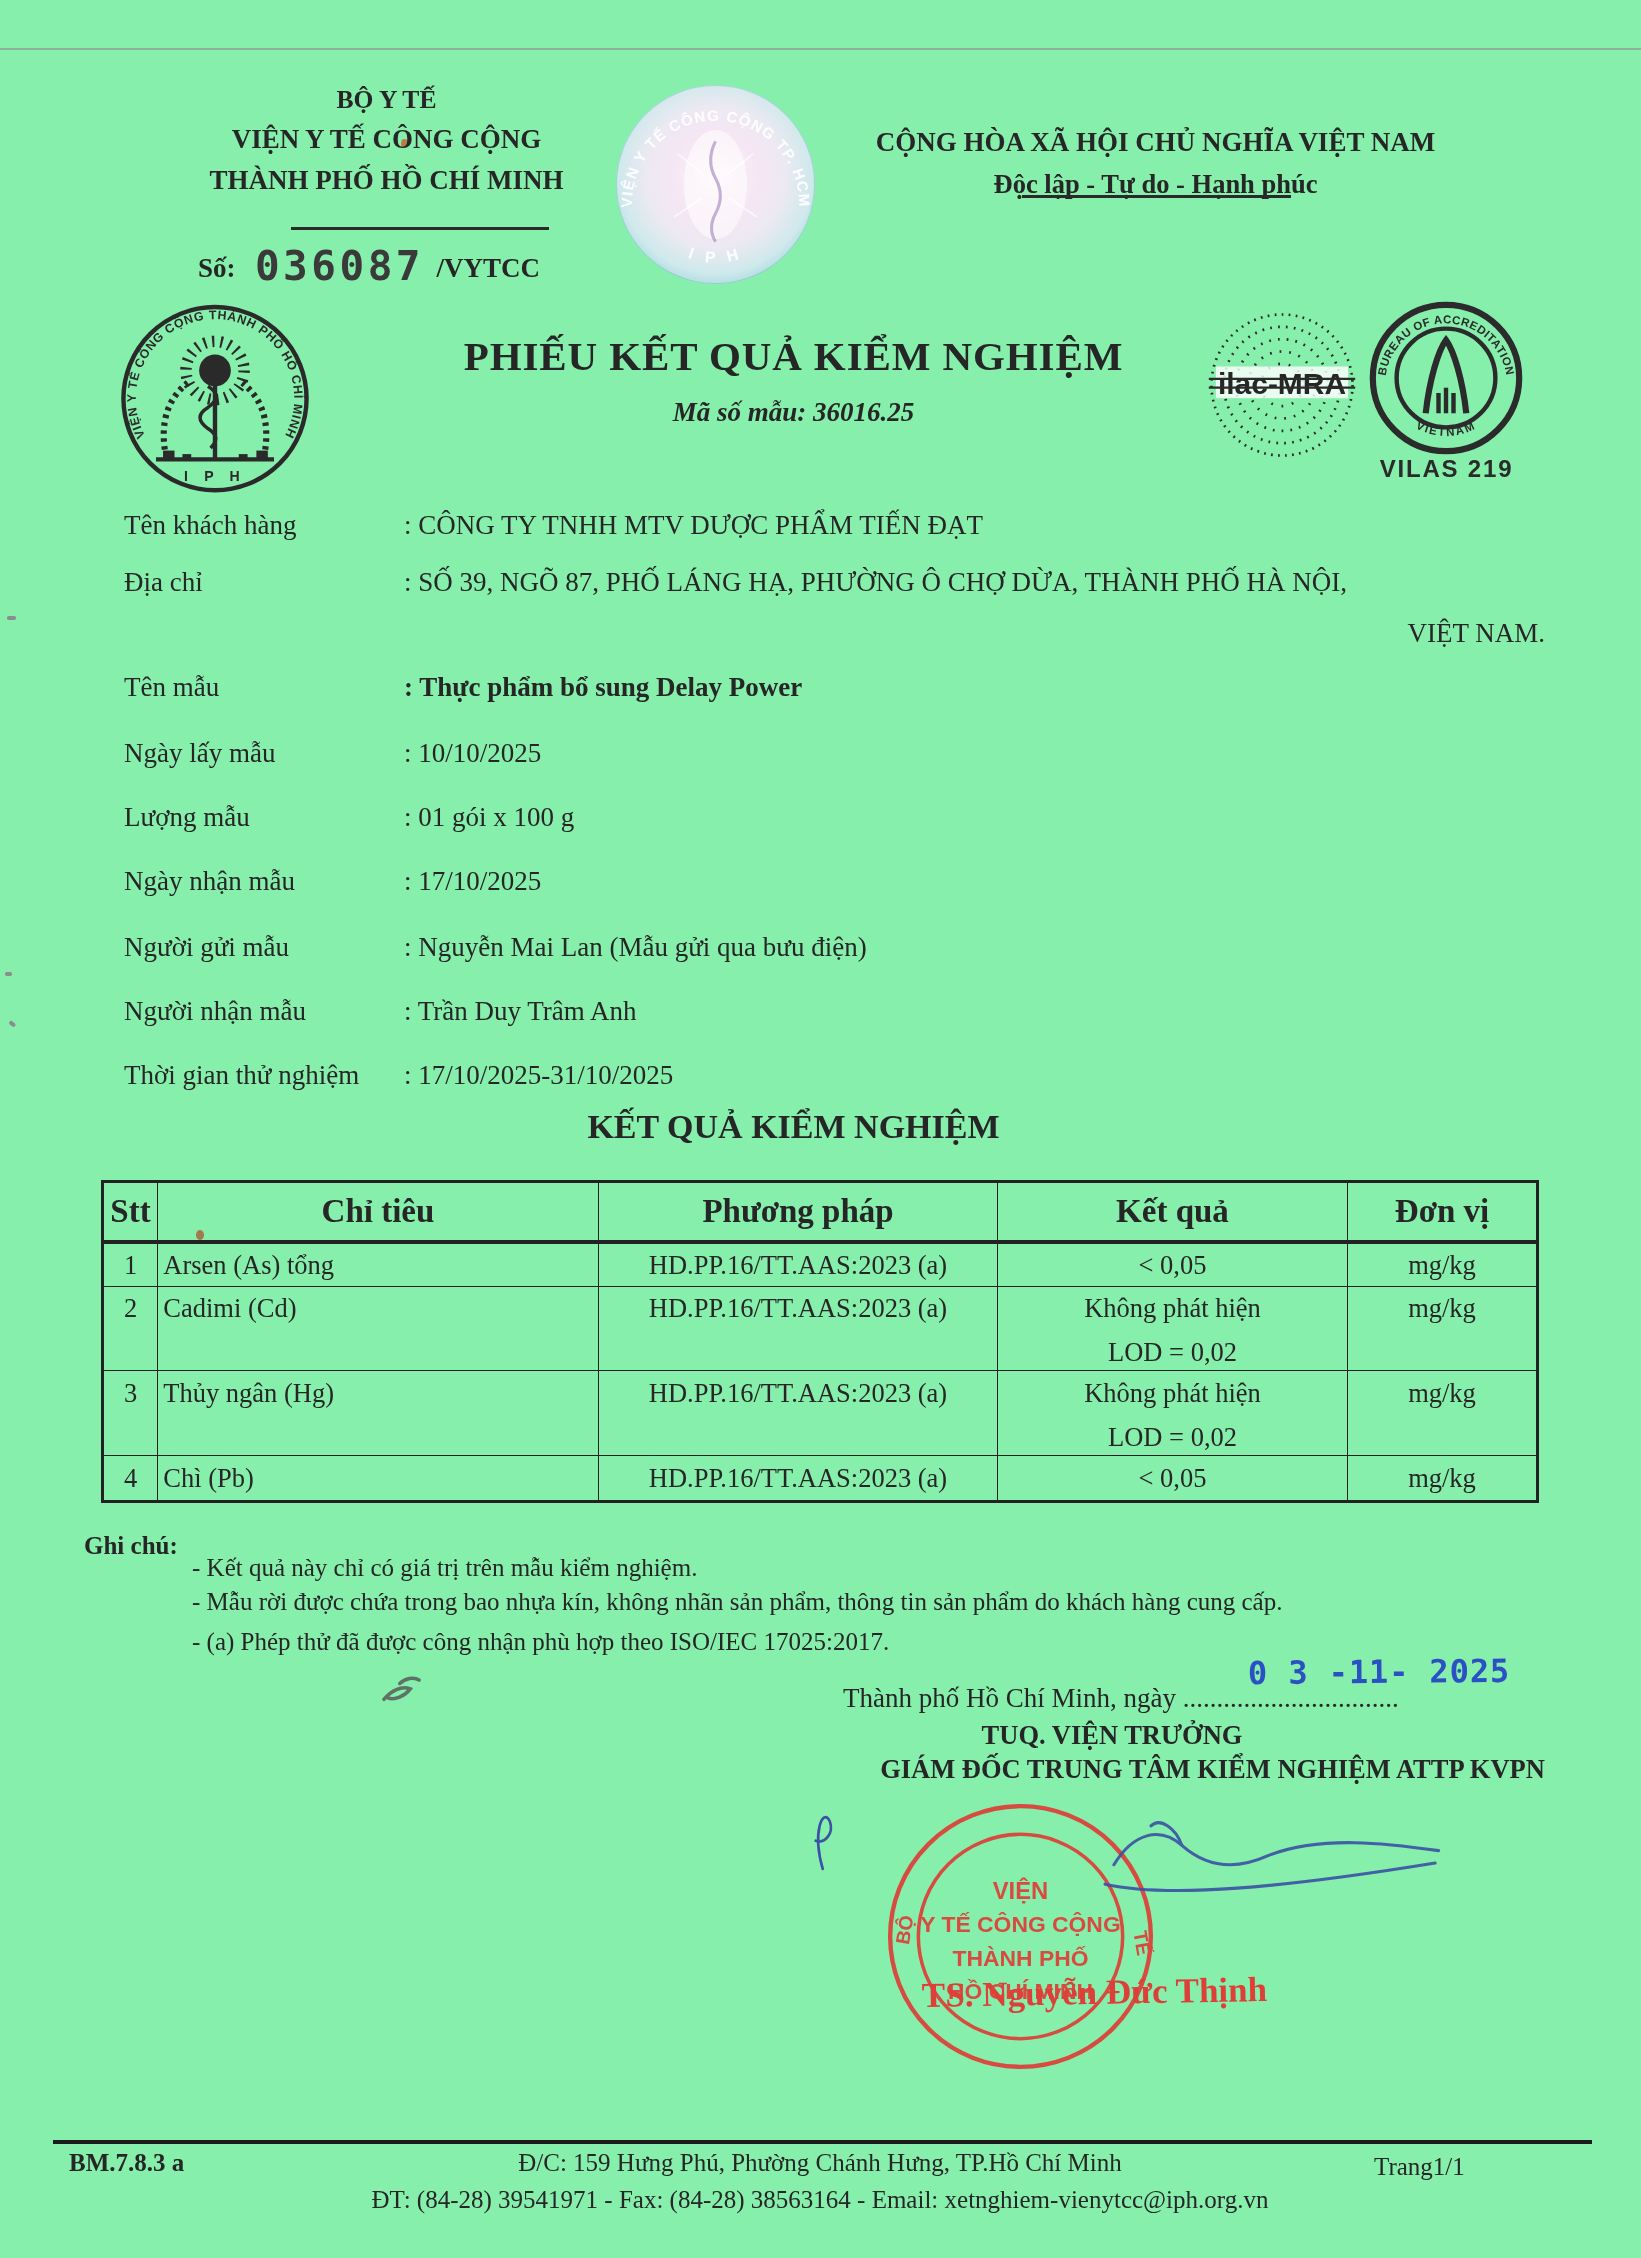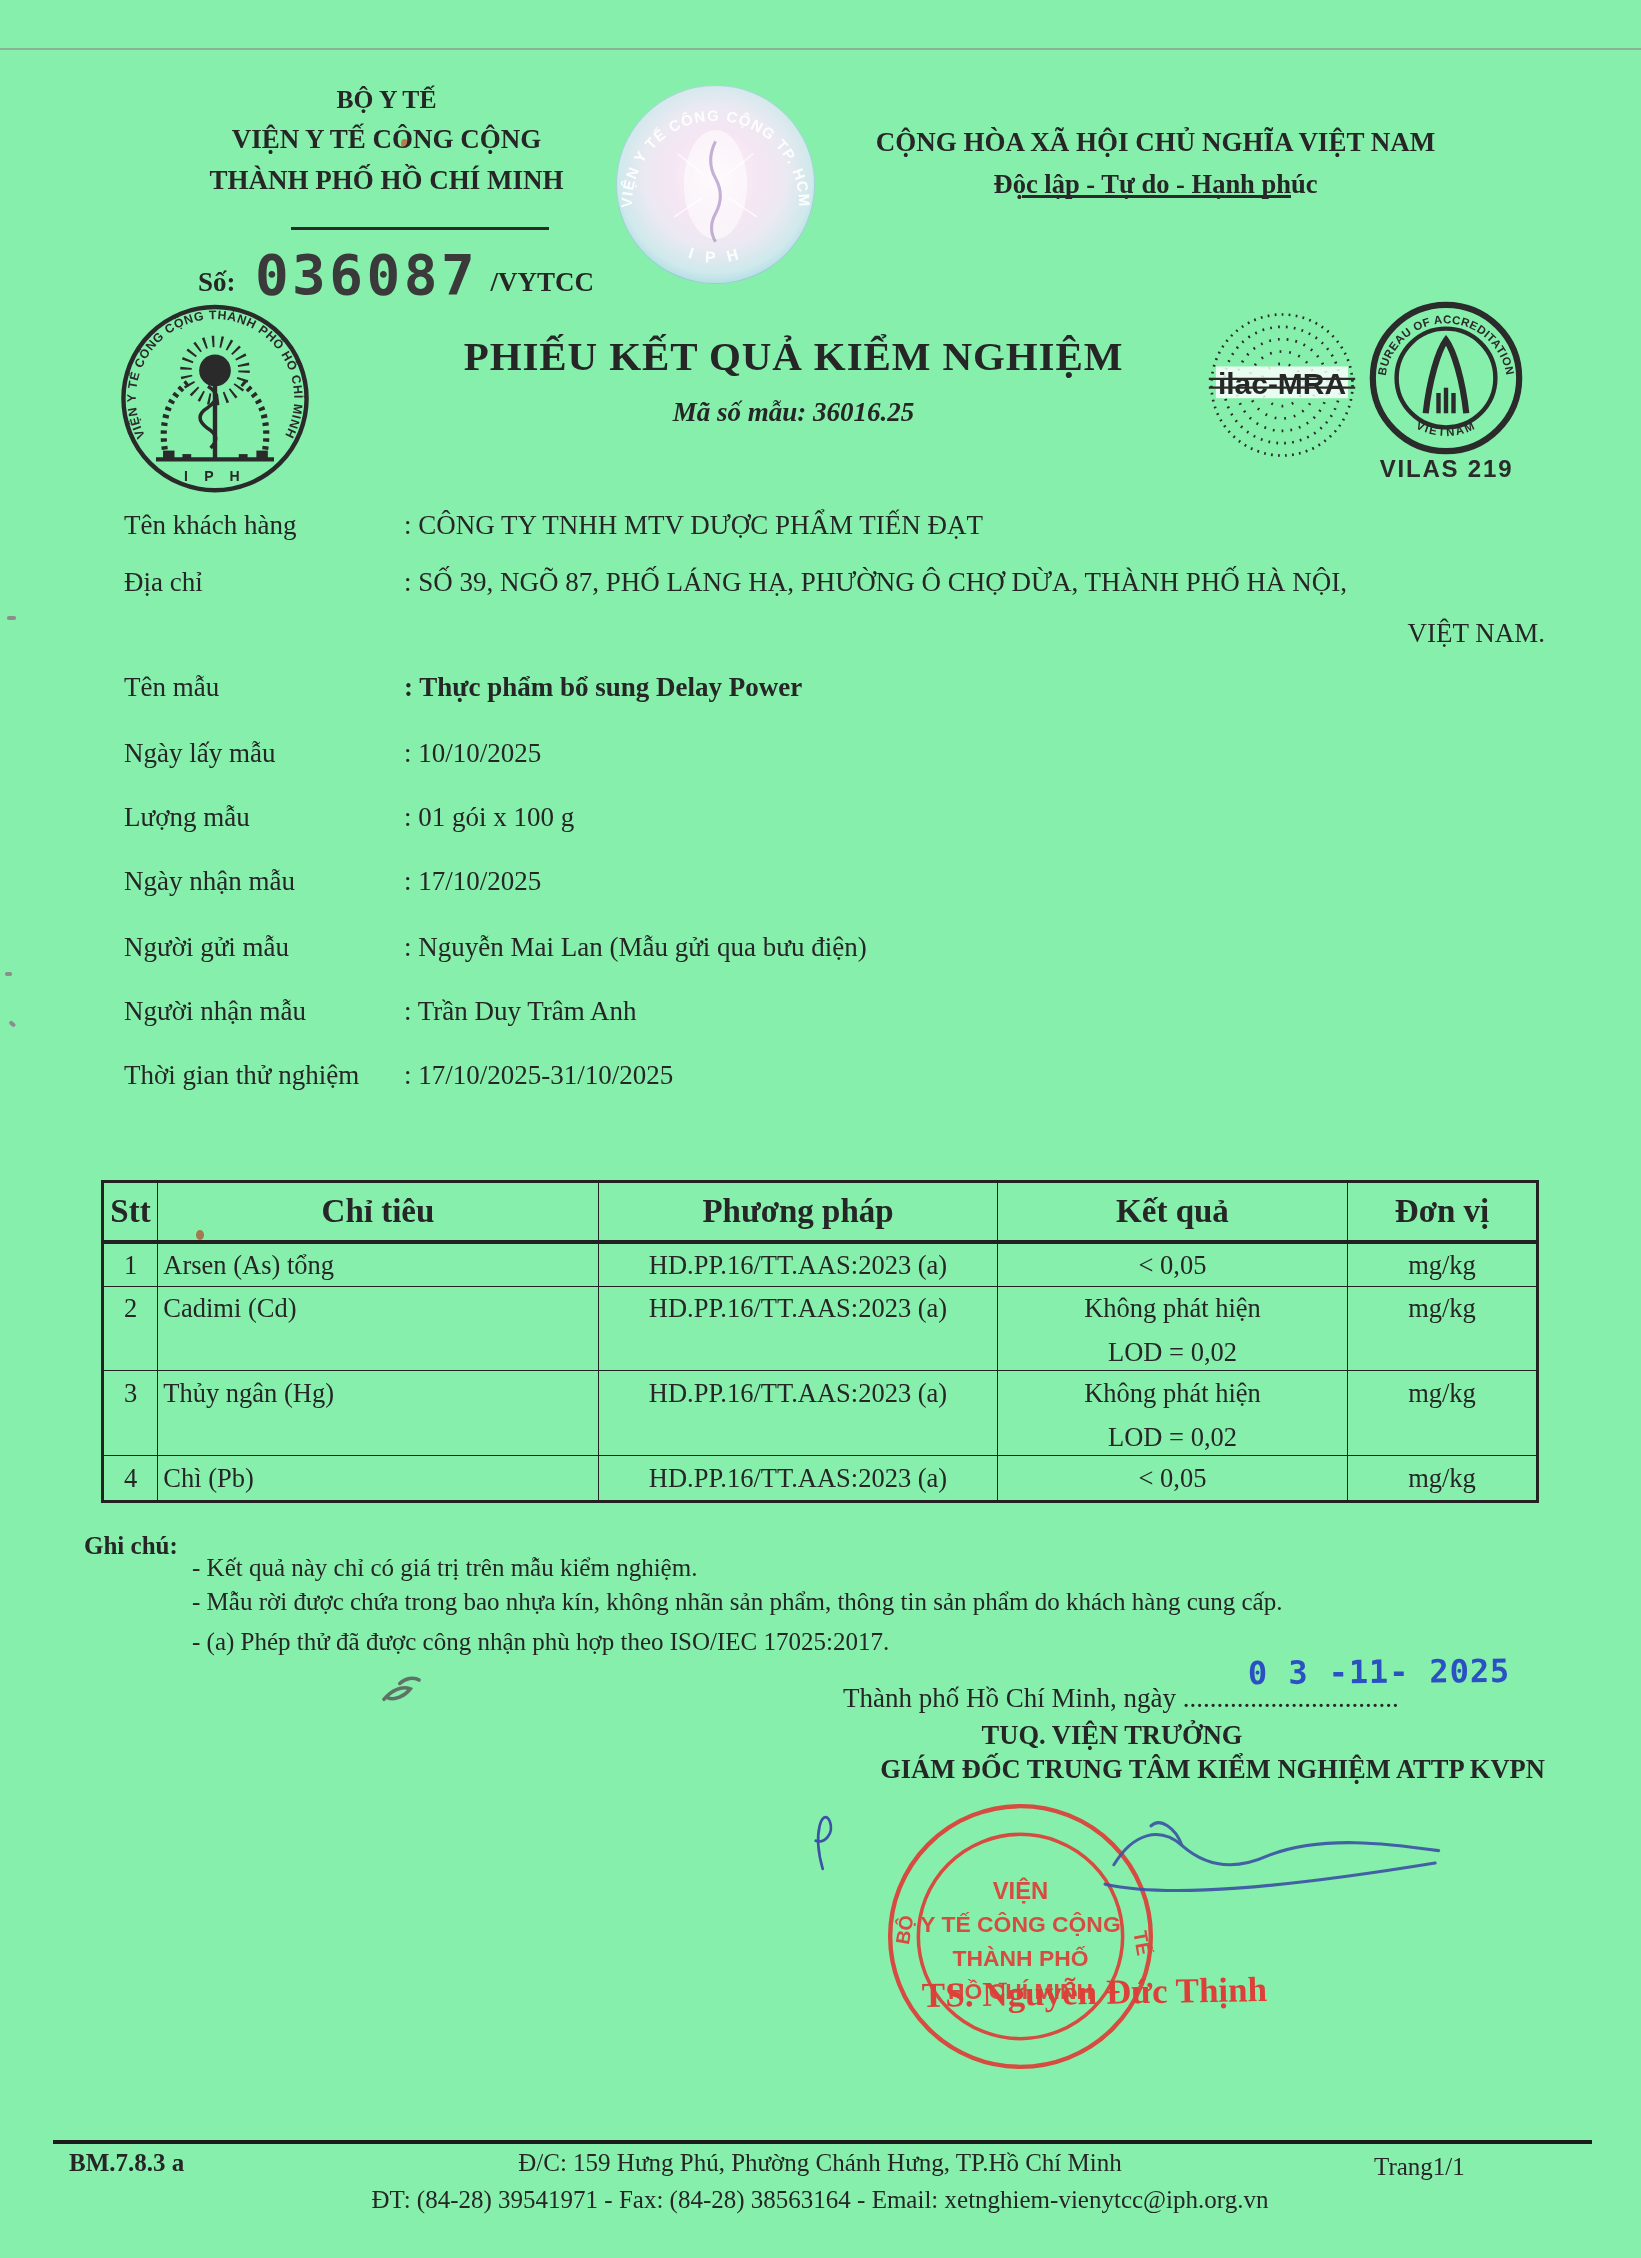--- a/index.html
+++ b/index.html
@@ -16,21 +16,21 @@
   .hdr-left{left:146px;top:81px;width:481px;text-align:center;line-height:1.5;}
   .hdr-left .l1{font-size:25.6px;font-weight:bold;}
   .hdr-left .l2,.hdr-left .l3{font-size:27px;font-weight:bold;}
   .hdr-left-rule{left:291px;top:227px;width:258px;height:2.6px;background:#2a2a2a;}
   .hdr-right{left:838px;top:122px;width:635px;text-align:center;line-height:1.55;}
   .hdr-right .l1{font-size:27px;font-weight:bold;}
   .hdr-right .l2{font-size:26.5px;font-weight:bold;}
   .hdr-right-rule{left:1022px;top:195px;width:269px;height:2.6px;background:#2a2a2a;}
   .doc-no{left:198px;top:242px;font-size:27px;white-space:nowrap;}
   .doc-no .lbl{font-weight:bold;}
-  .doc-no .num{font-family:"DejaVu Sans Mono",monospace;font-size:56px;font-weight:bold;letter-spacing:3.5px;color:#3a3a3a;vertical-align:-3.5px;margin:0 12.4px 0 19.4px;}
+  .doc-no .num{font-family:"DejaVu Sans Mono",monospace;font-size:41px;font-weight:bold;letter-spacing:3.5px;color:#3a3a3a;vertical-align:-3.5px;margin:0 12.4px 0 19.4px;}
   .doc-no .suf{font-weight:bold;}
   
   .holo{left:616px;top:85px;width:199px;height:199px;border-radius:50%;
     background:radial-gradient(circle at 50% 46%, #fdf3fa 0%, #f5e6f3 30%, #ece9f2 48%, #cfe9ec 66%, #8fd0d8 84%, #62bcc8 100%);
     box-shadow:0 0 0 0.9px rgba(90,170,180,.35) inset;}
   .holo svg{position:absolute;left:0;top:0;}
   .title{left:35px;top:332px;width:1517px;font-size:41px;font-weight:bold;letter-spacing:0.9px;}
   .subtitle{left:35px;top:397px;width:1517px;font-size:27px;font-weight:bold;font-style:italic;}
   .vilas{left:1360px;top:455px;width:173px;font-size:24px;font-weight:bold;letter-spacing:1.8px;font-family:"Liberation Sans",sans-serif;color:#2b2b2b;}
   
@@ -216,20 +216,21 @@
   </div>
   <div class="abs field" style="top:996px;">
     <span class="flabel">Người nhận mẫu</span>
     <span class="fvalue">: Trần Duy Trâm Anh</span>
   </div>
   <div class="abs field" style="top:1060px;">
     <span class="flabel" style="width:291px;">Thời gian thử nghiệm</span>
     <span class="fvalue">: 17/10/2025-31/10/2025</span>
   </div>
 
+  <div class="abs section-title ctr">KẾT QUẢ KIỂM NGHIỆM</div>
 
   <table class="results">
     <colgroup>
         <col style="width:55px">
         <col style="width:441px">
         <col style="width:399px">
         <col style="width:350px">
         <col style="width:190px">
       </colgroup>
     <thead>

